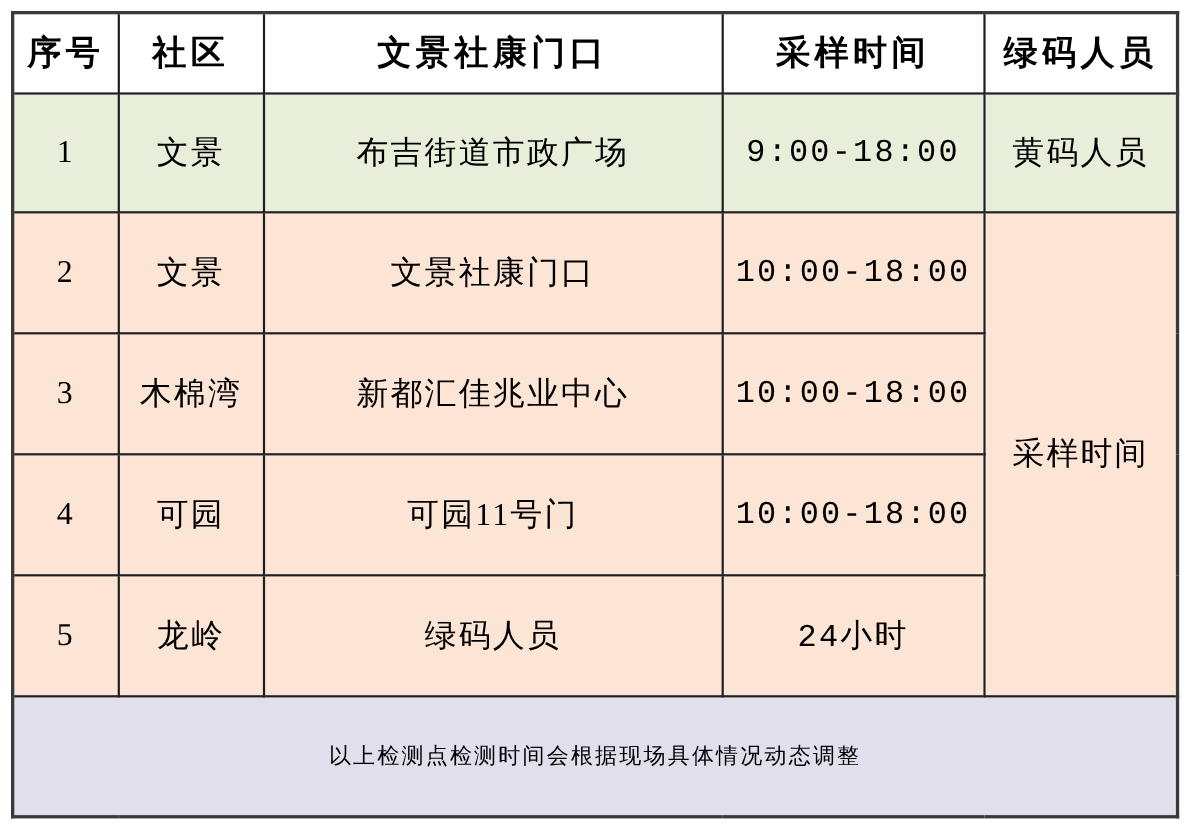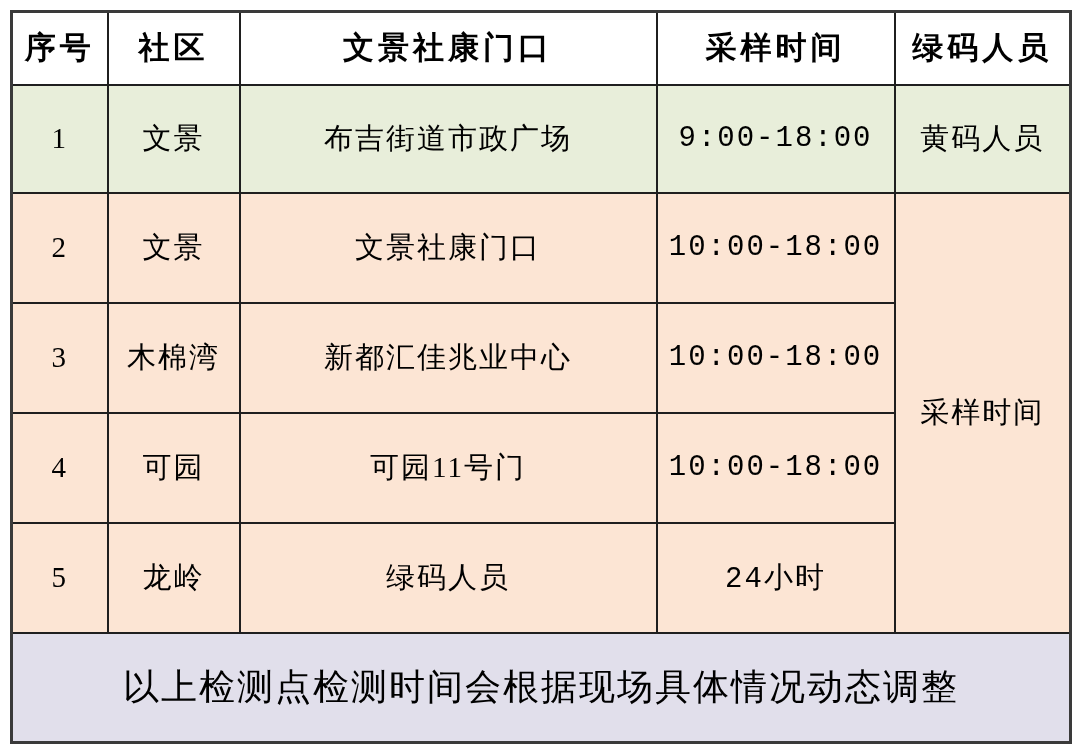--- a/index.html
+++ b/index.html
@@ -46,21 +46,21 @@
     letter-spacing: 2px;
   }
   tr.header-row   { height: 73px; }
   tr.row-green    { height: 108px; }
   tr.row-peach    { height: 110px; }
   tr.footer-row   { height: 110px; }
   tr.row-green td { background: var(--green-row, #e8eeda); }
   tr.row-peach td { background: var(--peach-row, #fce5d4); }
   tr.footer-row td {
     background: var(--footer-bg, #e1dfeb);
-    font-size: 36px;
+    font-size: 20px;
     margin-top: 48px;
   }
   td.time-cell { letter-spacing: 1px; font-family: Liberation Mono, monospace; }
 </style>
 </head>
 <body>
 
 <div class="page">
   <table class="sites">
     <colgroup>

